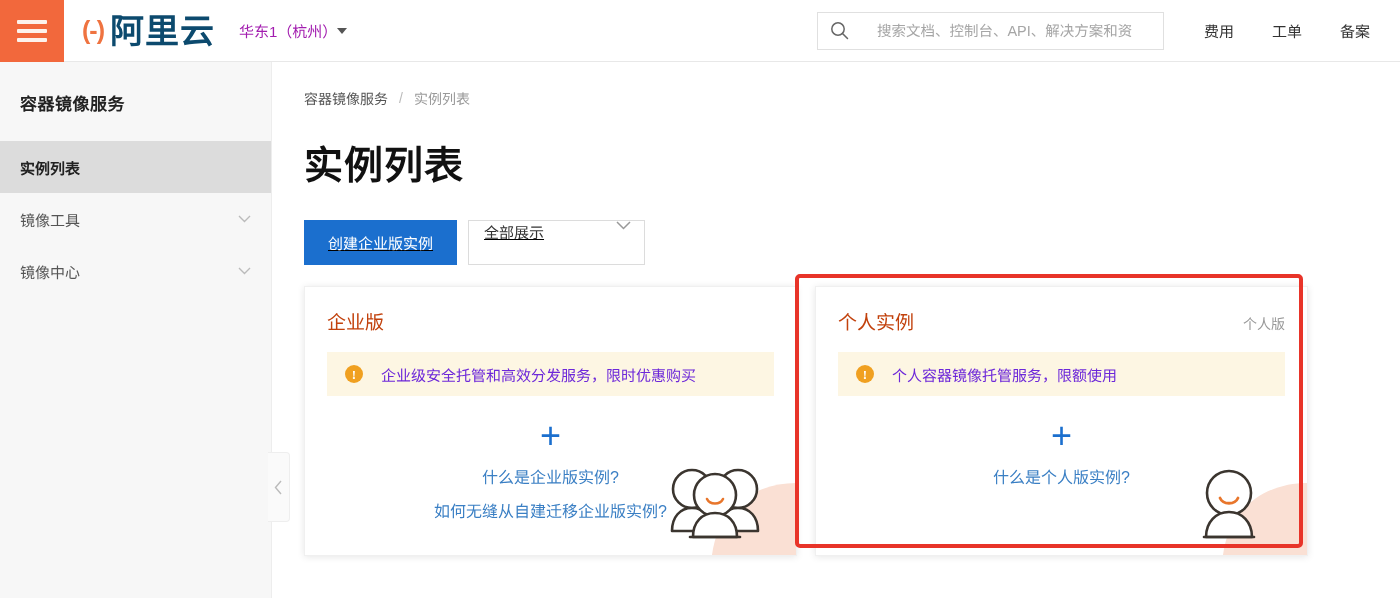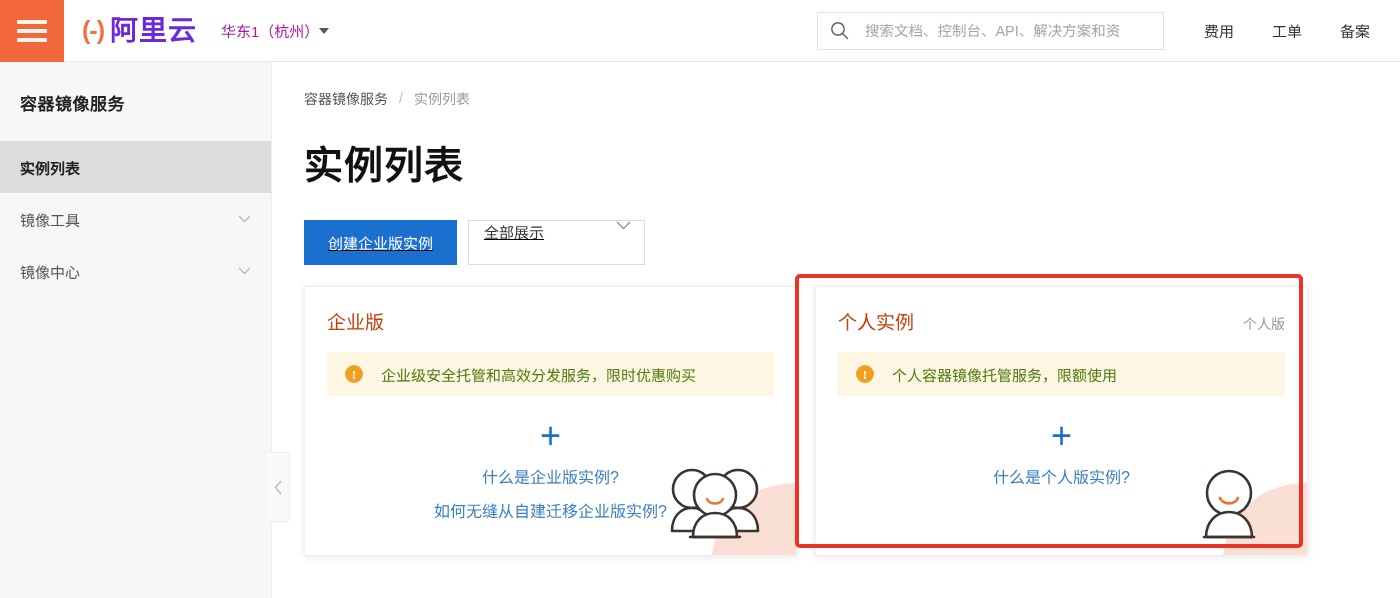--- a/index.html
+++ b/index.html
@@ -31,39 +31,39 @@
   }
   .logo {
     display: flex; align-items: center; gap: 6px;
     margin-left: 18px; cursor: pointer;
   }
   .logo-mark {
     font-size: 25px; font-weight: bold; color: #ef7340;
     letter-spacing: -1px; line-height: 1;
   }
   .logo-text {
-    font-size: 28px; font-weight: bold; color: #6d28d9;
+    font-size: 34px; font-weight: bold; color: #0c4a6e;
     letter-spacing: 1px; line-height: 1;
   }
   .region {
     display: flex; align-items: center; 
     margin-left: 24px; font-size: 15px; color: #a21caf;
     cursor: pointer;
   }
   .caret-down {
     width: 0; height: 0;
     border-left: 5px solid transparent;
     border-right: 5px solid transparent;
     border-top: 6px solid #555;
   }
   .header-spacer { flex: 1 1 auto; }
   .search-box {
     width: 347px; height: 38px;
     border: 1px solid #e0e0e0; background: #fff;
-    display: flex; align-items: center; gap: 16px;
+    display: flex; align-items: center; gap: 28px;
     padding: 0 12px; margin-right: 40px;
   }
   .search-box svg { flex: 0 0 auto; }
   .search-box input {
     border: none; outline: none; flex: 1 1 auto;
     font-size: 14.5px; color: #333; background: transparent;
     font-family: "Liberation Sans", "DejaVu Sans", sans-serif;
   }
   .search-box input::placeholder { color: #a6a6a6; }
   .header-link {
@@ -177,21 +177,21 @@
     display: flex; align-items: center; gap: 18px;
     padding: 0 18px;
   }
   .warn-icon {
     width: 18px; height: 18px; border-radius: 50%;
     background: #f0a020; flex: 0 0 18px;
     display: flex; align-items: center; justify-content: center;
     color: #fff; font-size: 13px; font-weight: bold;
     line-height: 1; font-family: "Liberation Serif", serif;
   }
-  .notice-text { font-size: 15px; color: #4d7c0f; }
+  .notice-text { font-size: 15px; color: #6d28d9; }
   .card-body {
     position: relative;
     display: flex; flex-direction: column;
     align-items: center; padding-top: 22px;
   }
   .plus-icon {
     font-size: 36px; color: #1b6fce; line-height: 1;
     font-weight: 300; cursor: pointer;
   }
   .card-link {

